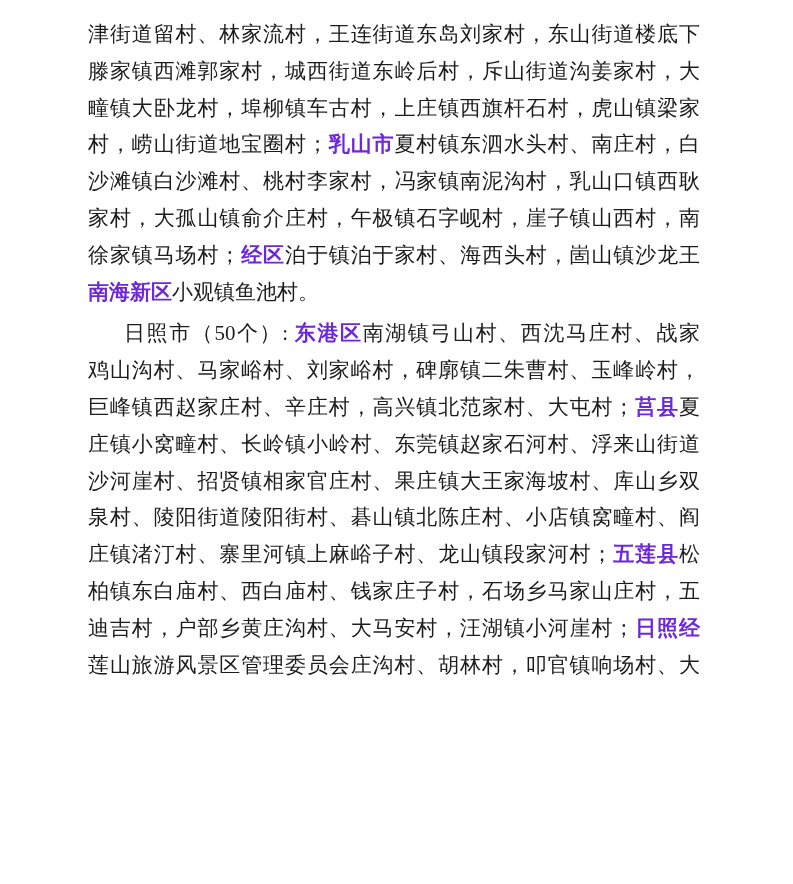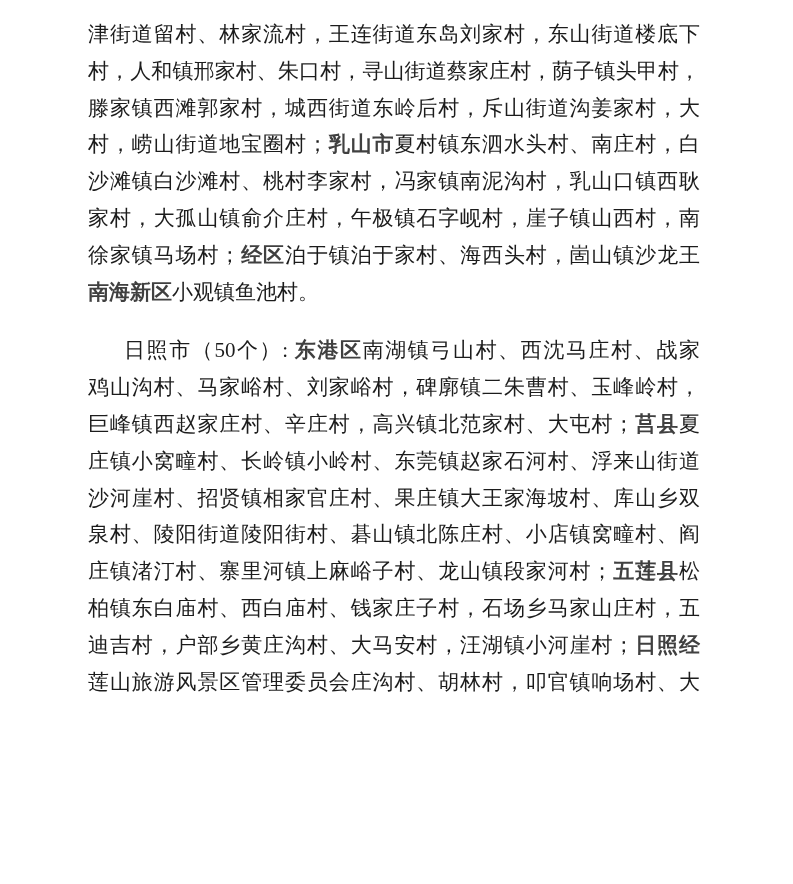--- a/index.html
+++ b/index.html
@@ -14,45 +14,45 @@
     background: #ffffff;
     overflow: hidden;
   }
   .text-block {
     position: absolute;
     left: 88px; top: 16px;
     width: 612px;
     font-size: 21px;
     color: #1c1c1c;
   }
-  .paragraph + .paragraph { margin-top: 22px; }
+  .paragraph + .paragraph { margin-top: 5px; }
   .line {
     line-height: 36.8px;
     height: 36.8px;
     text-align: justify;
     text-align-last: justify;
   }
   .line.short { text-align-last: left; }
   .line.indent { text-indent: 36px; }
   .seg { font-family: inherit; }
   .seg.b {
     font-weight: 700;
     font-family: Liberation Mono, monospace;
-    color: #404040;
+    color: #6d28d9;
   }
 </style>
 </head>
 <body>
 
 <div class="page">
   <div class="text-block" id="text-block">
       <div class="paragraph">
         <div class="line"><span class="seg">津街道留村、林家流村，王连街道东岛刘家村，东山街道楼底下</span></div>
-        <div class="line"><span class="seg">村，人和镇邢家村、朱口村，寻山街道蔡家庄村，荫子镇头甲村，</span></div>
         <div class="line"><span class="seg">滕家镇西滩郭家村，城西街道东岭后村，斥山街道沟姜家村，大</span></div>
+        <div class="line"><span class="seg">疃镇大卧龙村，埠柳镇车古村，上庄镇西旗杆石村，虎山镇梁家</span></div>
         <div class="line"><span class="seg">村，崂山街道地宝圈村；</span><span class="seg b">乳山市</span><span class="seg">夏村镇东泗水头村、南庄村，白</span></div>
         <div class="line"><span class="seg">沙滩镇白沙滩村、桃村李家村，冯家镇南泥沟村，乳山口镇西耿</span></div>
         <div class="line"><span class="seg">家村，大孤山镇俞介庄村，午极镇石字岘村，崖子镇山西村，南</span></div>
         <div class="line"><span class="seg">徐家镇马场村；</span><span class="seg b">经区</span><span class="seg">泊于镇泊于家村、海西头村，崮山镇沙龙王</span></div>
         <div class="line short"><span class="seg b">南海新区</span><span class="seg">小观镇鱼池村。</span></div>
       </div>
       <div class="paragraph">
         <div class="line indent"><span class="seg">日照市（50个）: </span><span class="seg b">东港区</span><span class="seg">南湖镇弓山村、西沈马庄村、战家</span></div>
         <div class="line"><span class="seg">鸡山沟村、马家峪村、刘家峪村，碑廓镇二朱曹村、玉峰岭村，</span></div>
         <div class="line"><span class="seg">巨峰镇西赵家庄村、辛庄村，高兴镇北范家村、大屯村；</span><span class="seg b">莒县</span><span class="seg">夏</span></div>

